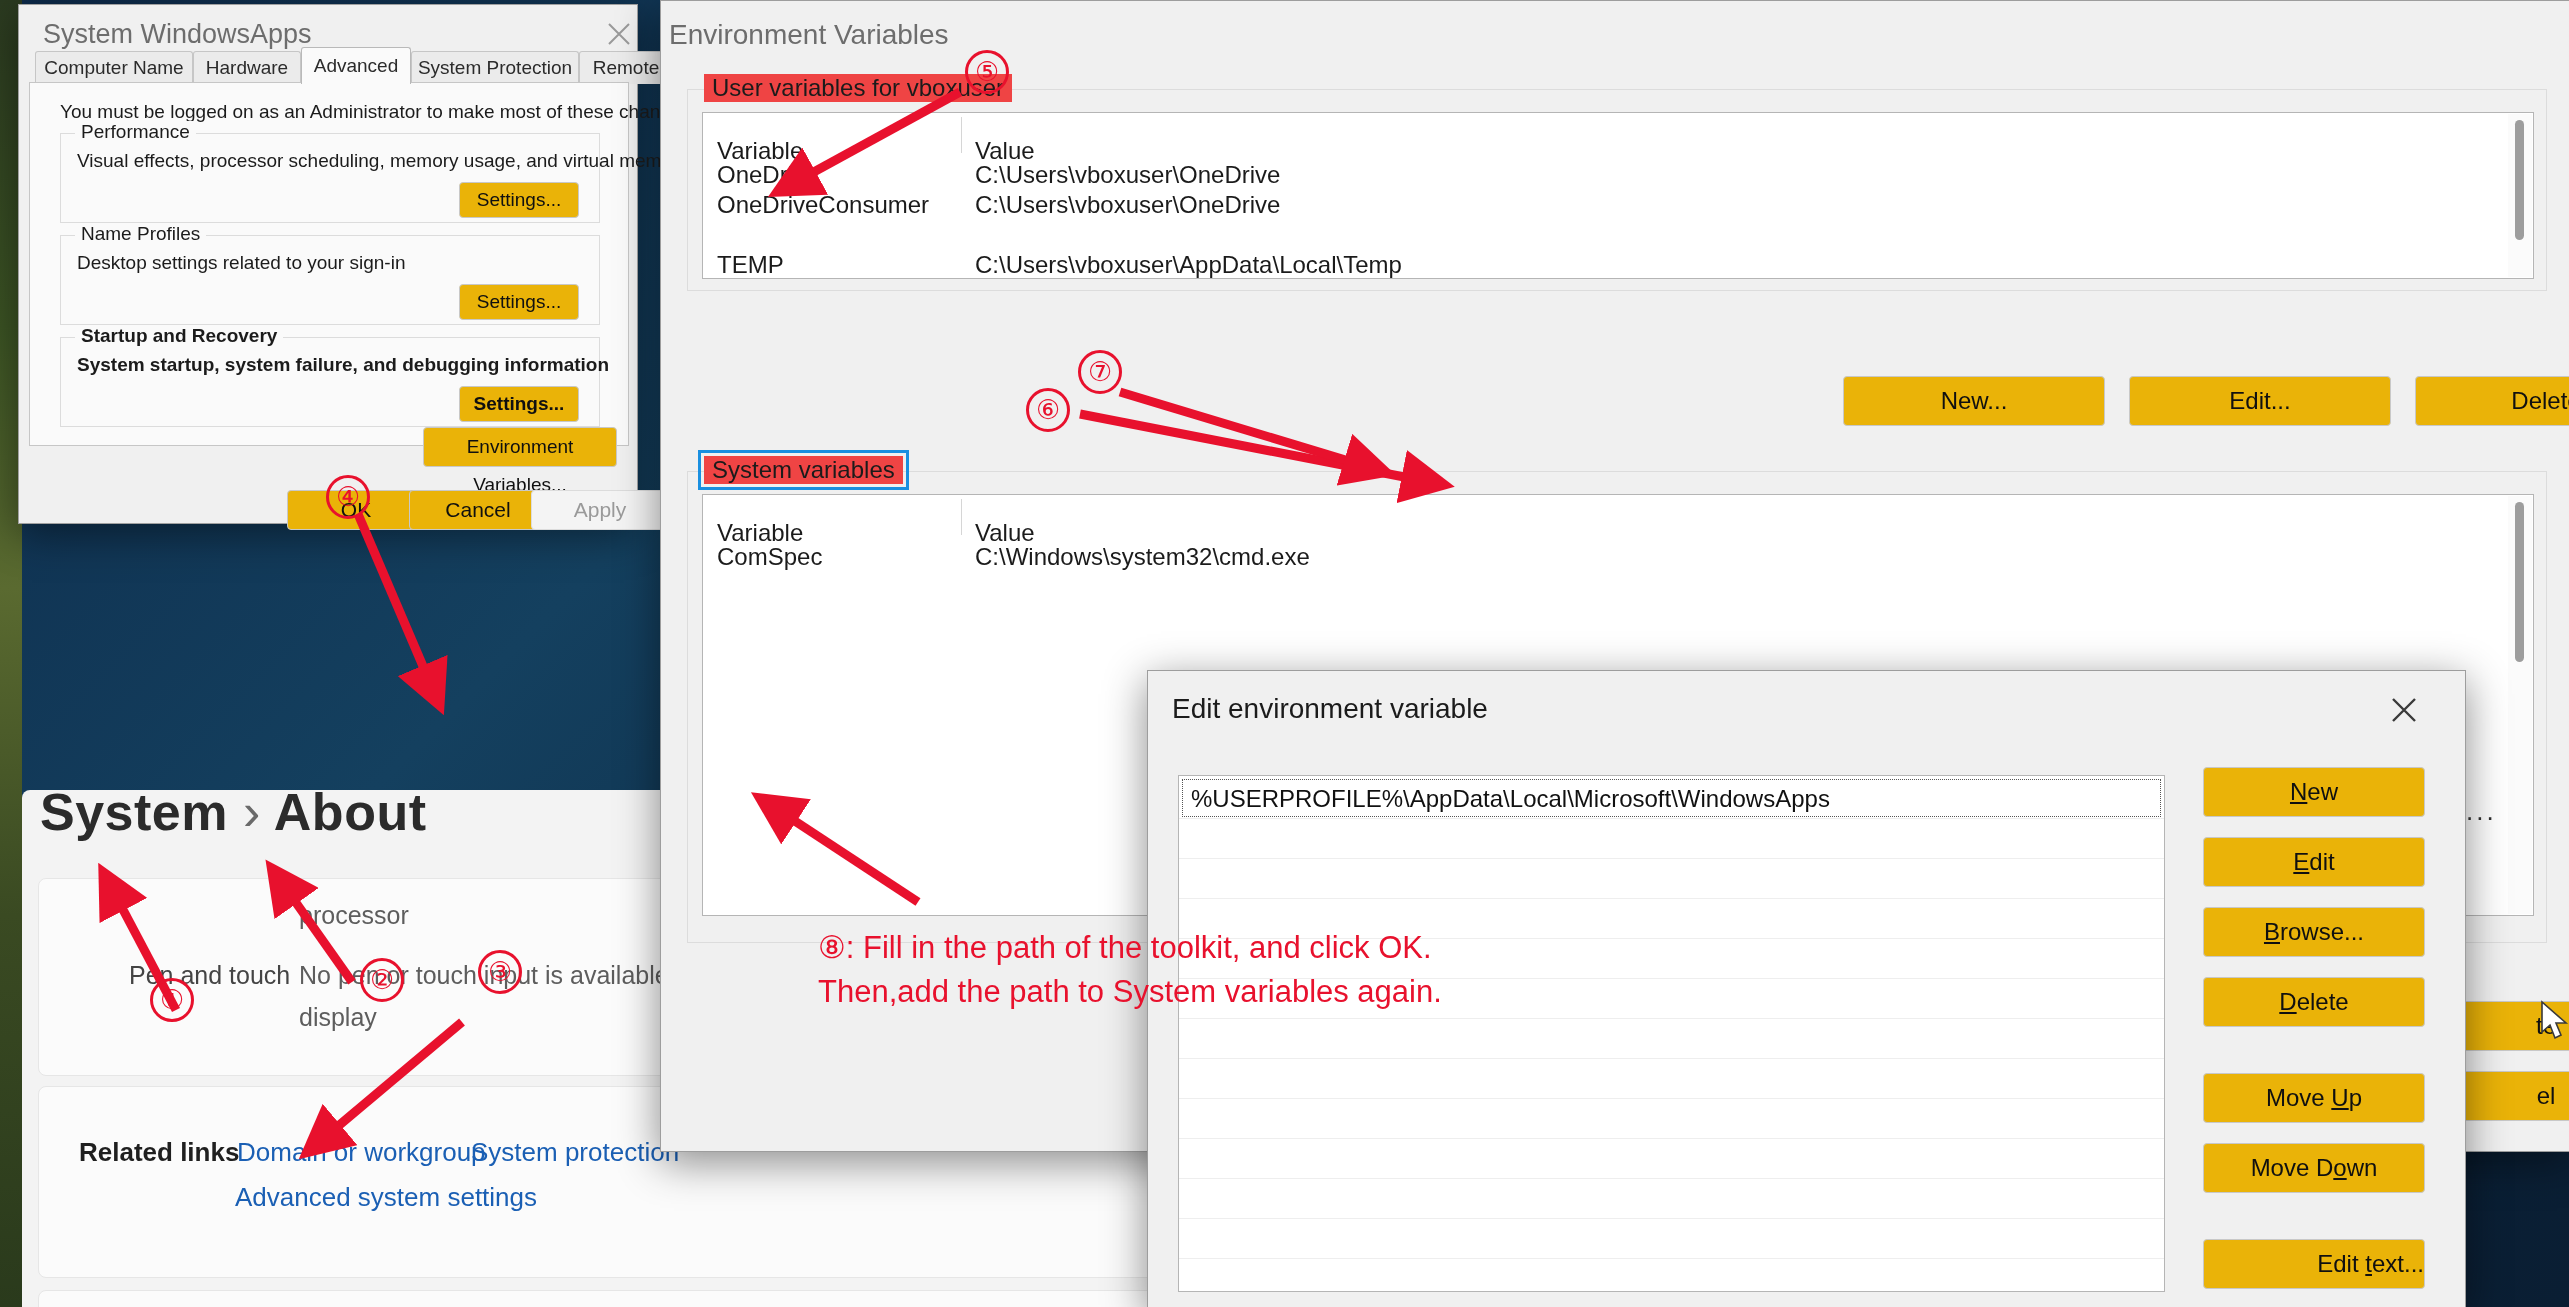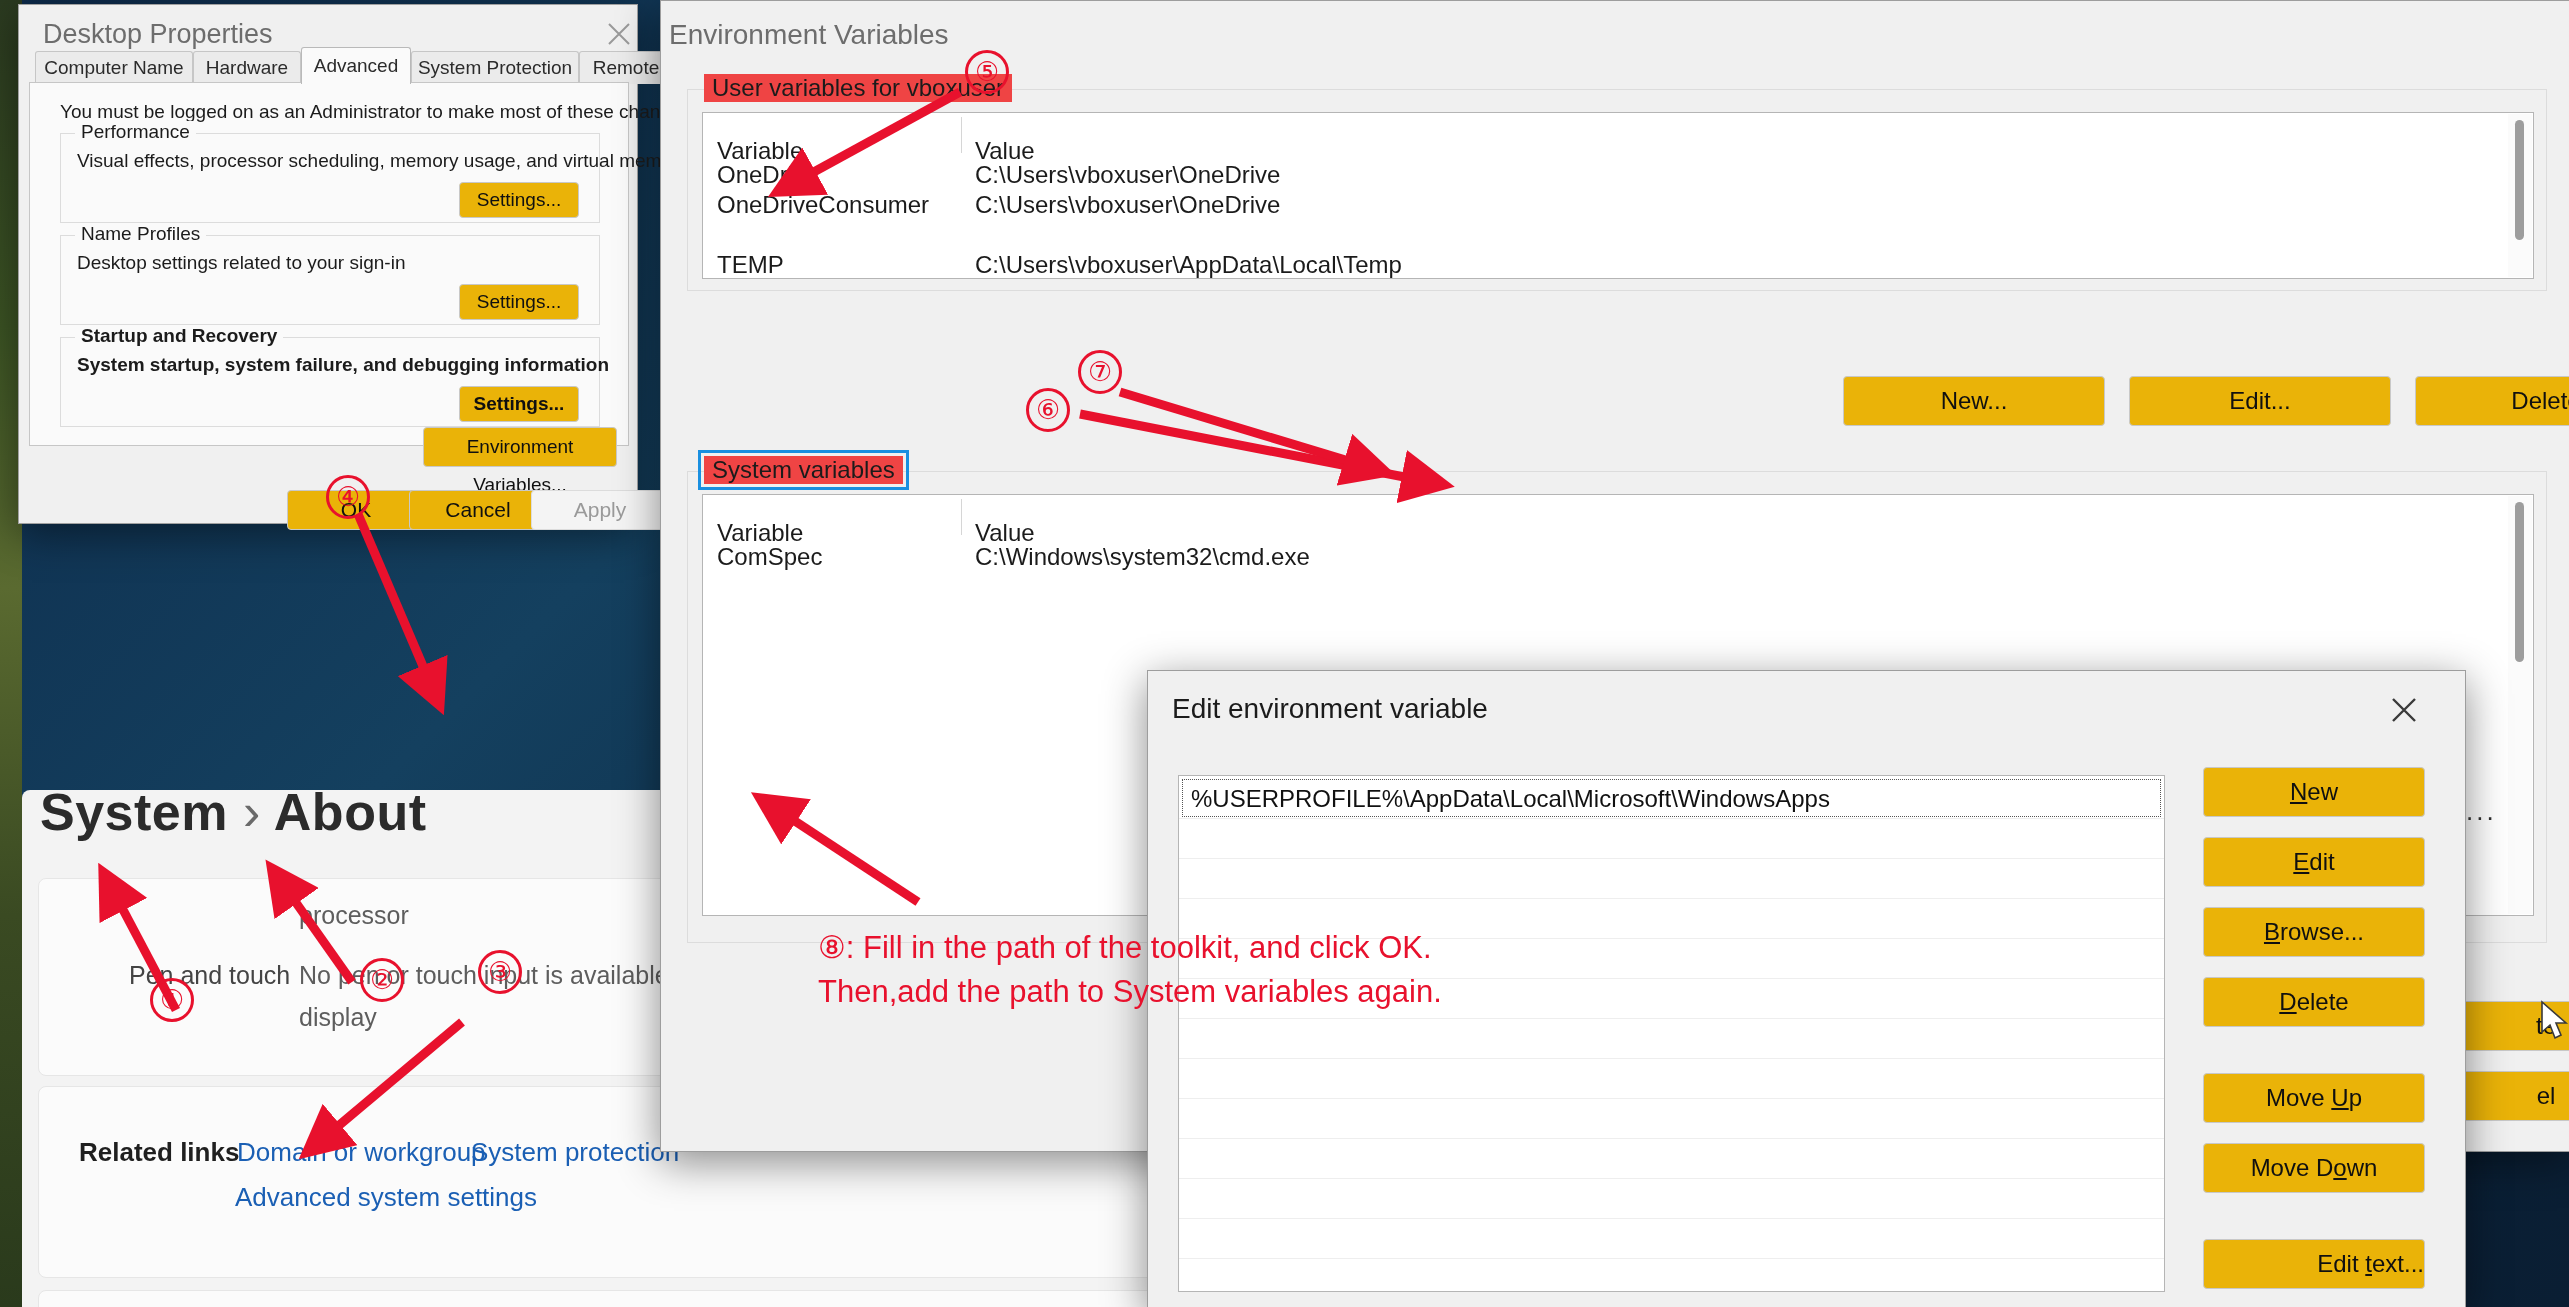--- a/index.html
+++ b/index.html
@@ -128,21 +128,21 @@
     <a class="link" style="left:196px;top:95px;">Advanced system settings</a>
   </div>
 
   <div class="card" id="card-bottom">
     
     
   </div>
 </div>
 
 <div class="dlg" id="sysprops">
-  <div class="dlg-title">Desktop Properties</div>
+  <div class="dlg-title">System WindowsApps</div>
   <div class="dlg-close" style="left:568px;">
     <svg width="26" height="26" viewBox="0 0 26 26">
         <path d="M3 3 L23 23 M23 3 L3 23" stroke="#9a9a9a" stroke-width="2" fill="none"></path>
       </svg>
   </div>
 
   <div id="sp-tabs">
     <div class="tab" style="left:6px;width:156px;">Computer Name</div>
     <div class="tab" style="left:164px;width:106px;">Hardware</div>
     <div class="tab active" style="left:272px;width:108px;">Advanced</div>

